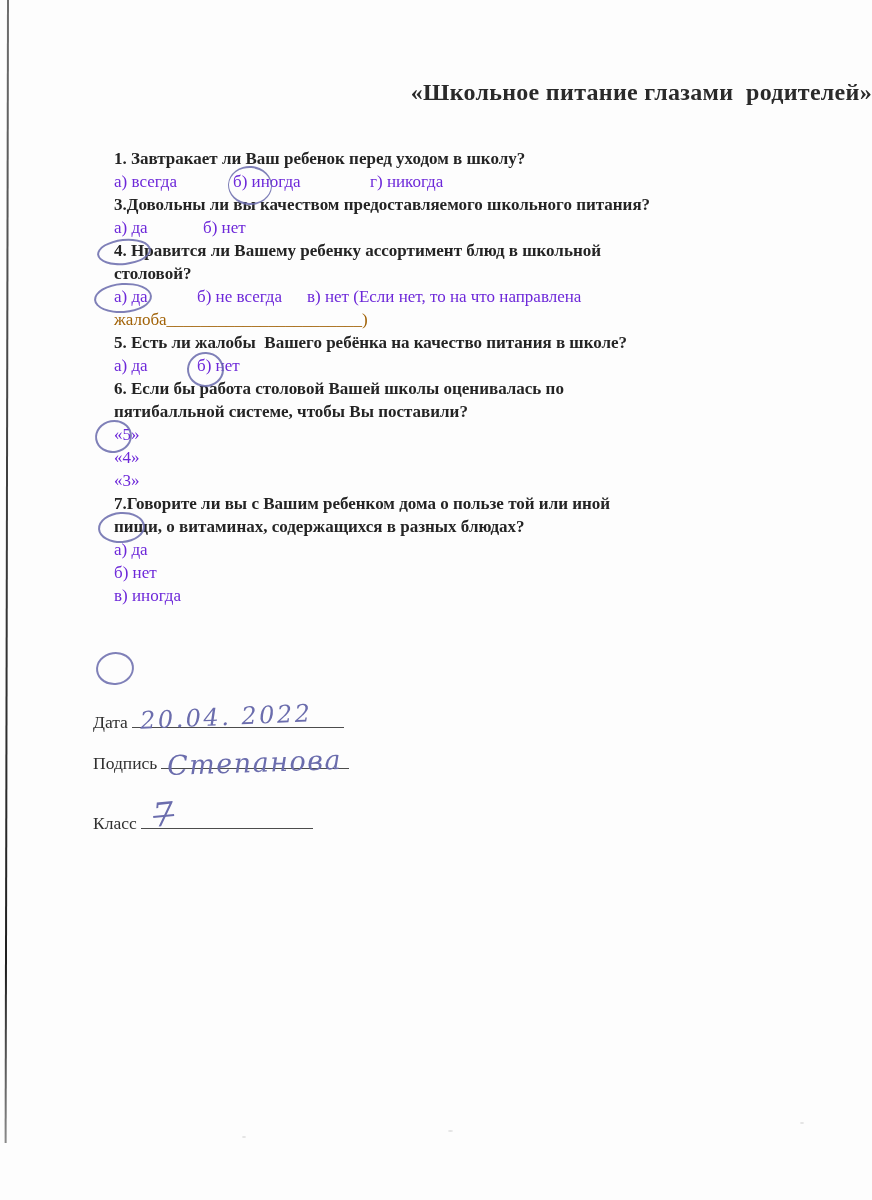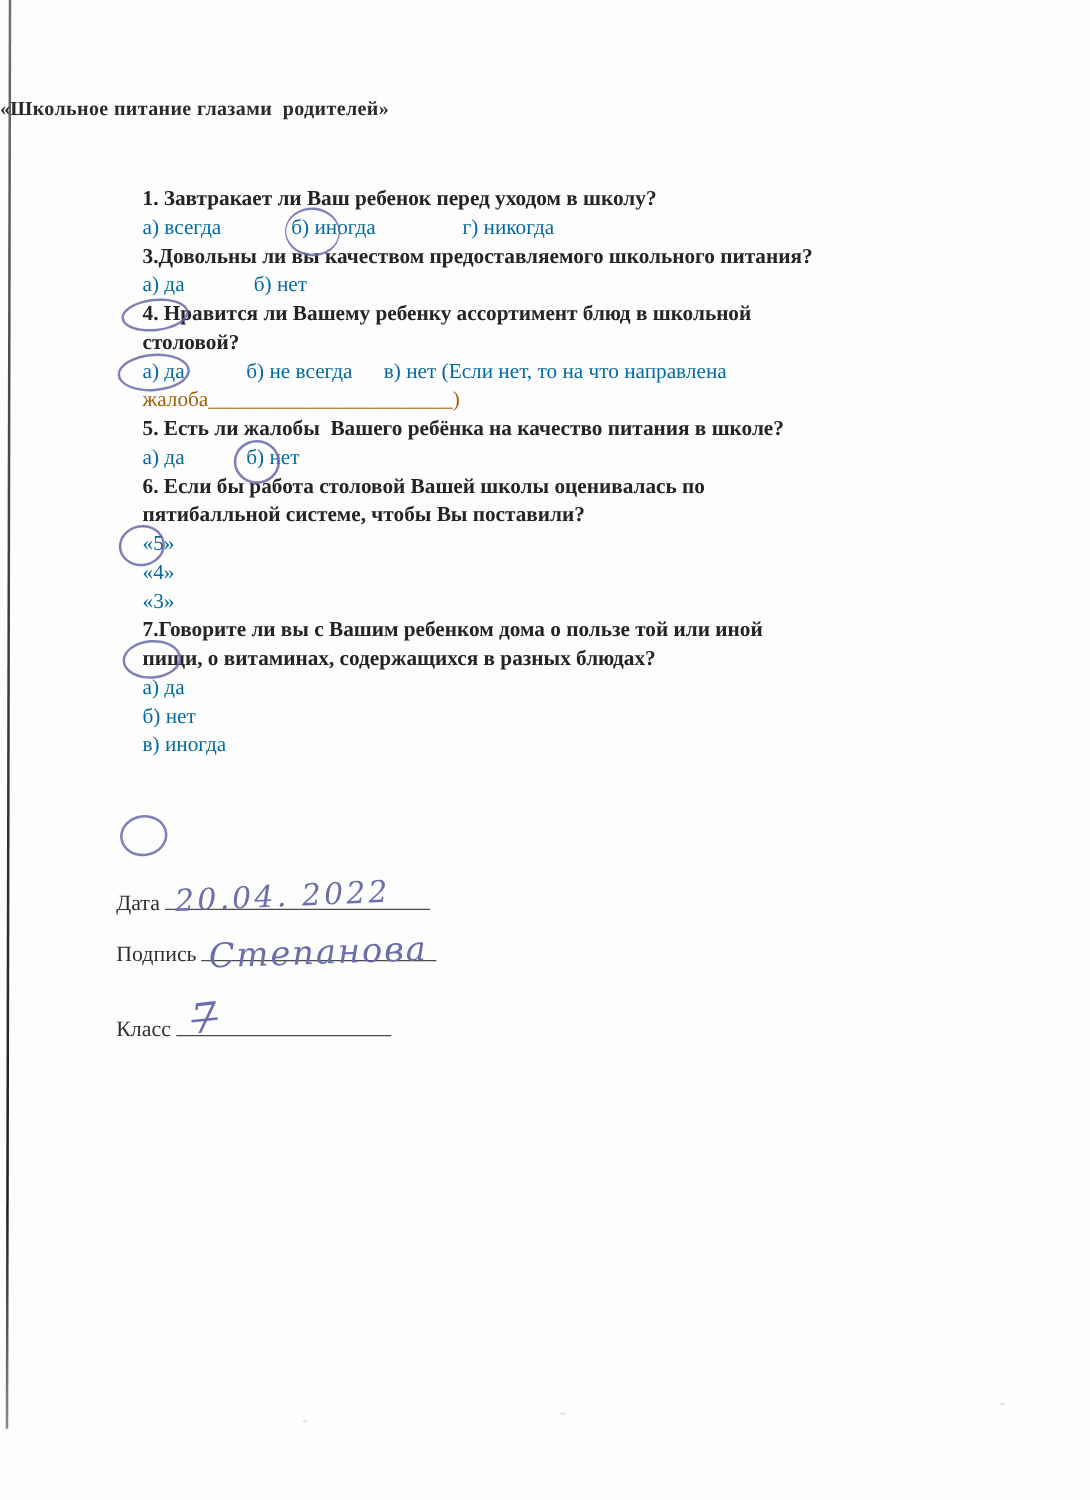--- a/index.html
+++ b/index.html
@@ -9,29 +9,29 @@
     font-family:"Liberation Serif", serif;
     color:#303030;
   }
   .scan-edge{
     position:absolute; left:7px; top:0; width:2px; height:1143px;
     background:linear-gradient(to bottom,#6f6f6f 0%,#4e4e4e 25%,#343434 55%,#1f1f1f 85%,#8a8a8a 100%);
     transform:rotate(0.12deg); transform-origin:top left;
   }
   .title{
     position:absolute; top:79px; left:0; width:100%;
-    text-align:left; font-size:16px; font-weight:bold; color:#2a2a2a;
+    text-align:right; font-size:24px; font-weight:bold; color:#2a2a2a;
     letter-spacing:0.3px; white-space:pre-wrap;
   }
   .content{
     position:absolute; left:114px; top:147px; width:668px;
     font-size:17px; line-height:23px;
   }
   .qh{font-weight:bold; color:#242424; white-space:pre-wrap;}
-  .opts span{display:inline-block; white-space:pre-wrap; color:#0369a1; vertical-align:top;}
+  .opts span{display:inline-block; white-space:pre-wrap; color:#6d28d9; vertical-align:top;}
   .w119{width:119px}.w137{width:137px}
   .w89{width:89px}.w103{width:103px}
   .w83{width:83px}.w110{width:110px}
   .cont{color:#a16207; white-space:pre-wrap;}
   .pen-circle{
     position:absolute; border:2px solid rgba(104,106,172,0.85); border-radius:50%;
     pointer-events:none;
   }
   .pc1{left:228px; top:166px; width:42px; height:35px; transform:rotate(4deg); border-width:2px 1.5px;}
   .pc2{left:97px;  top:239px; width:50px; height:22px; transform:rotate(-6deg);}

